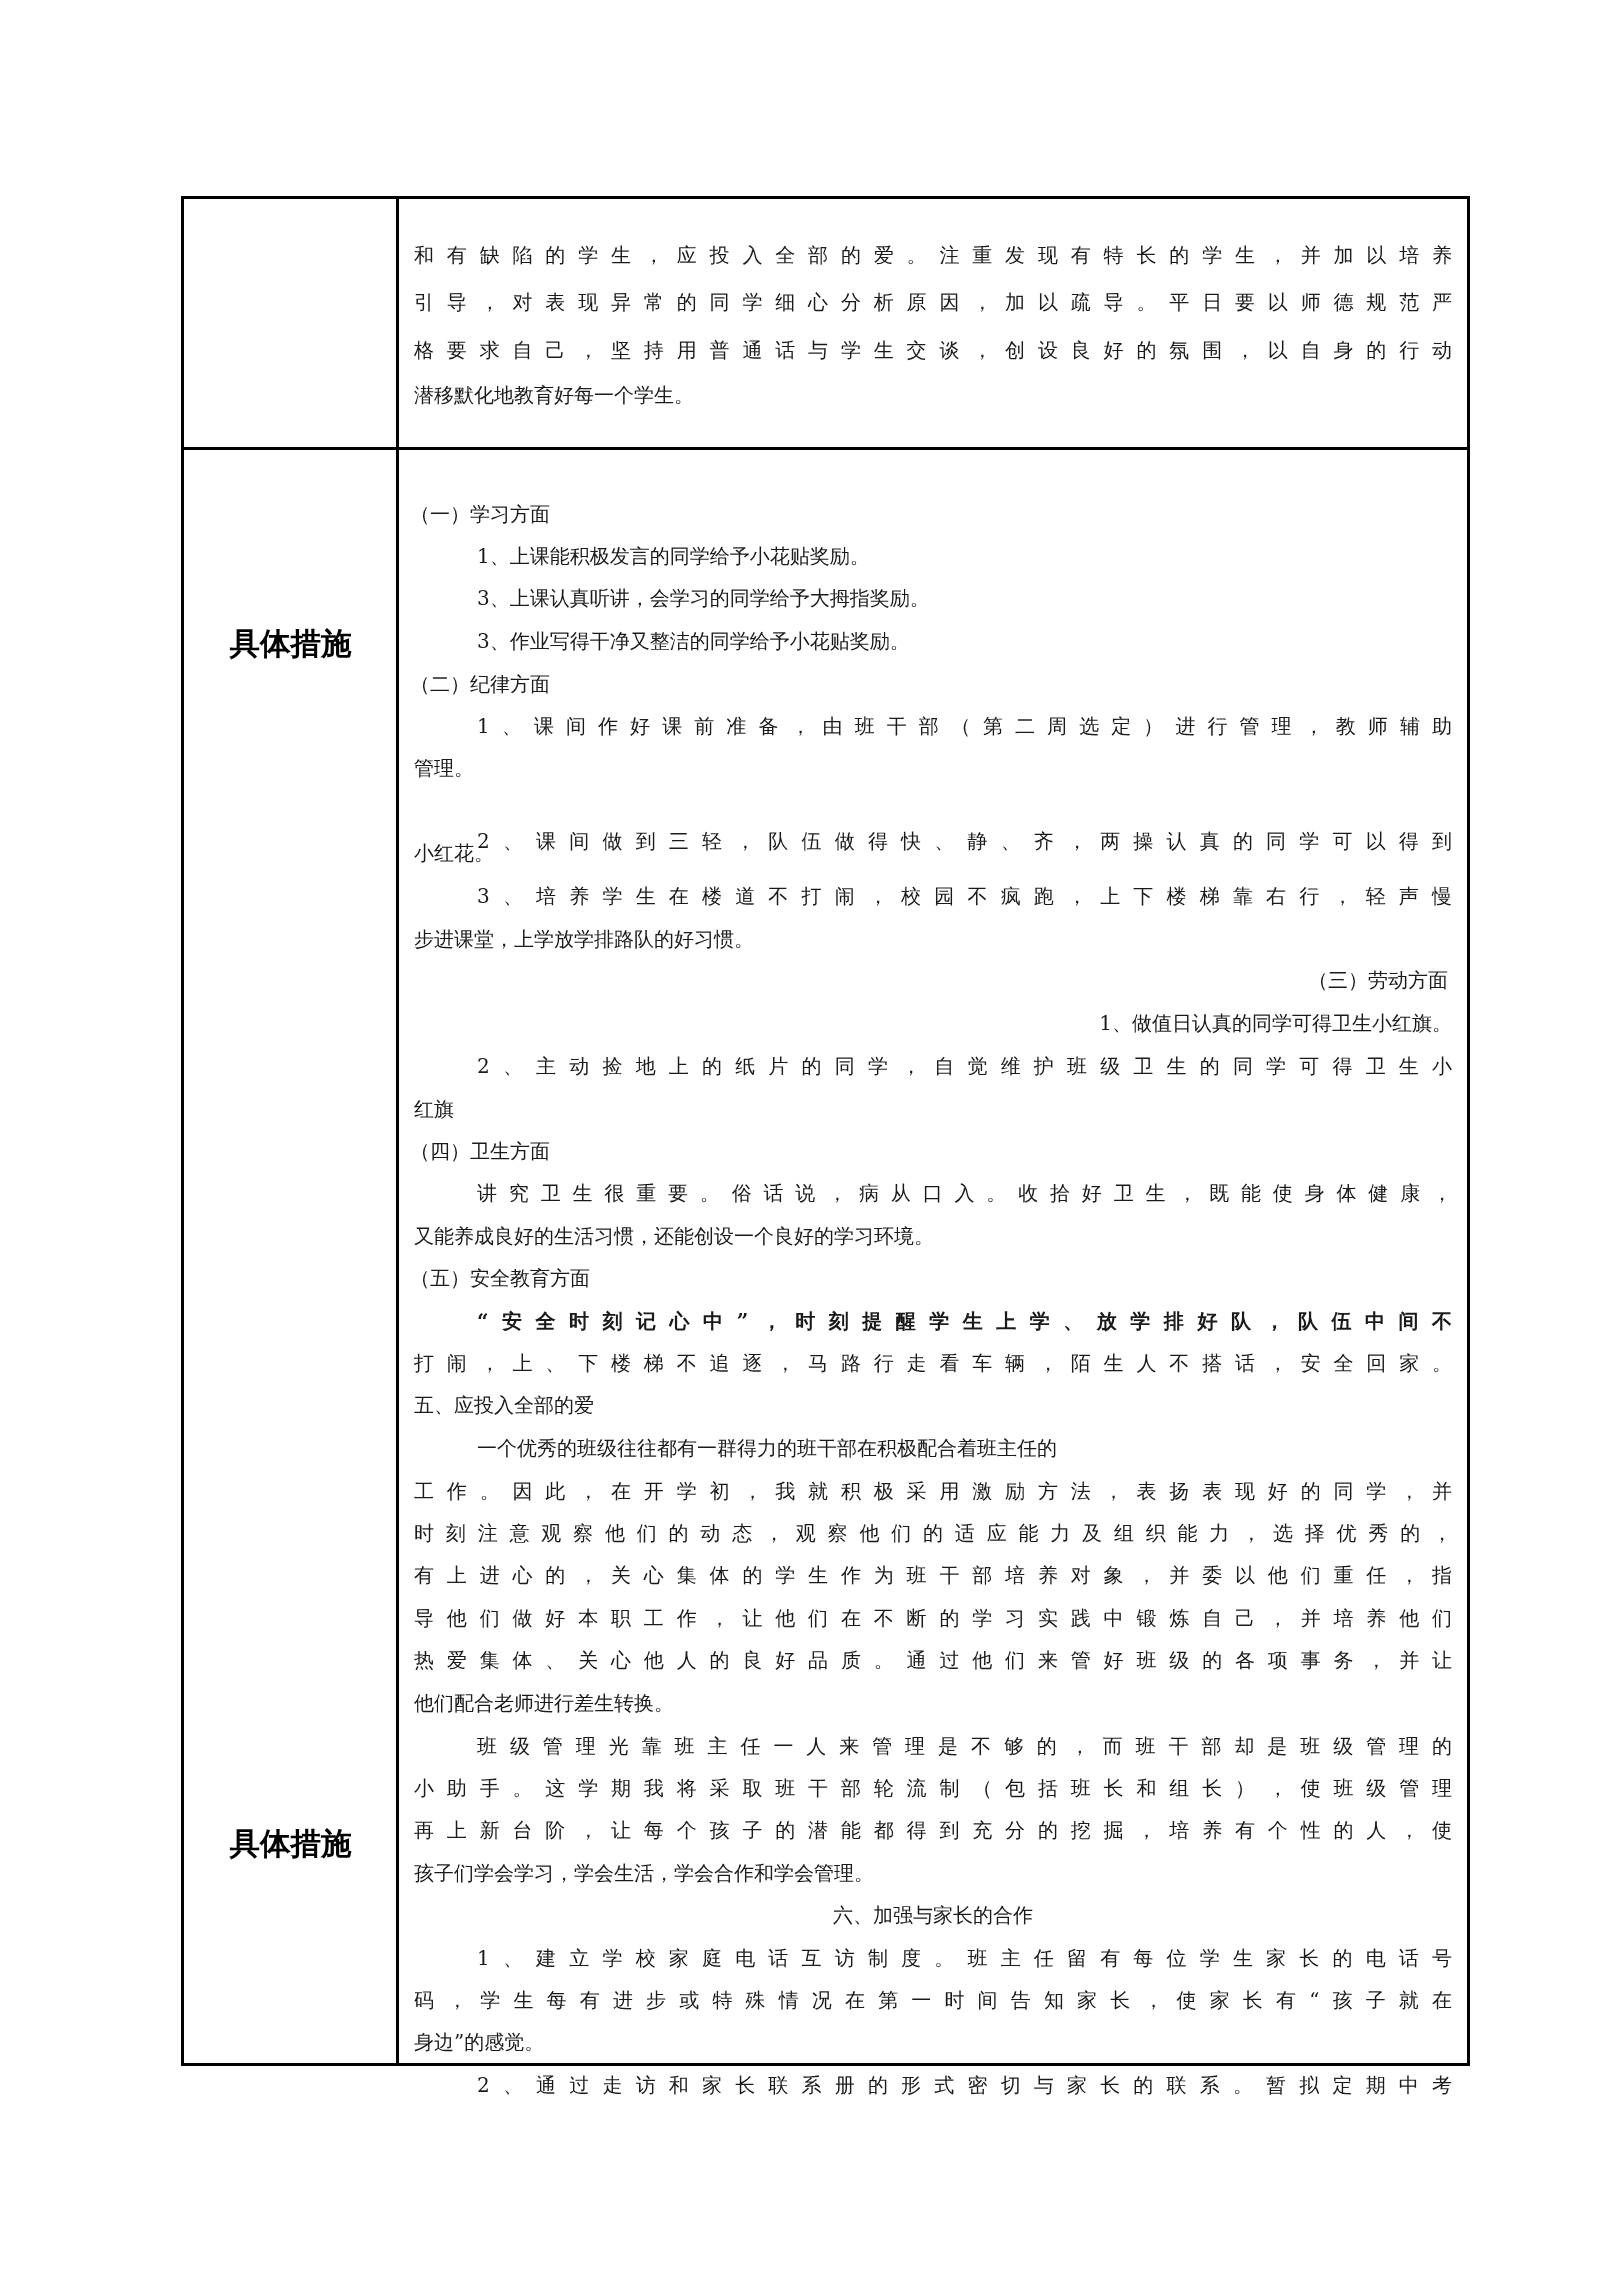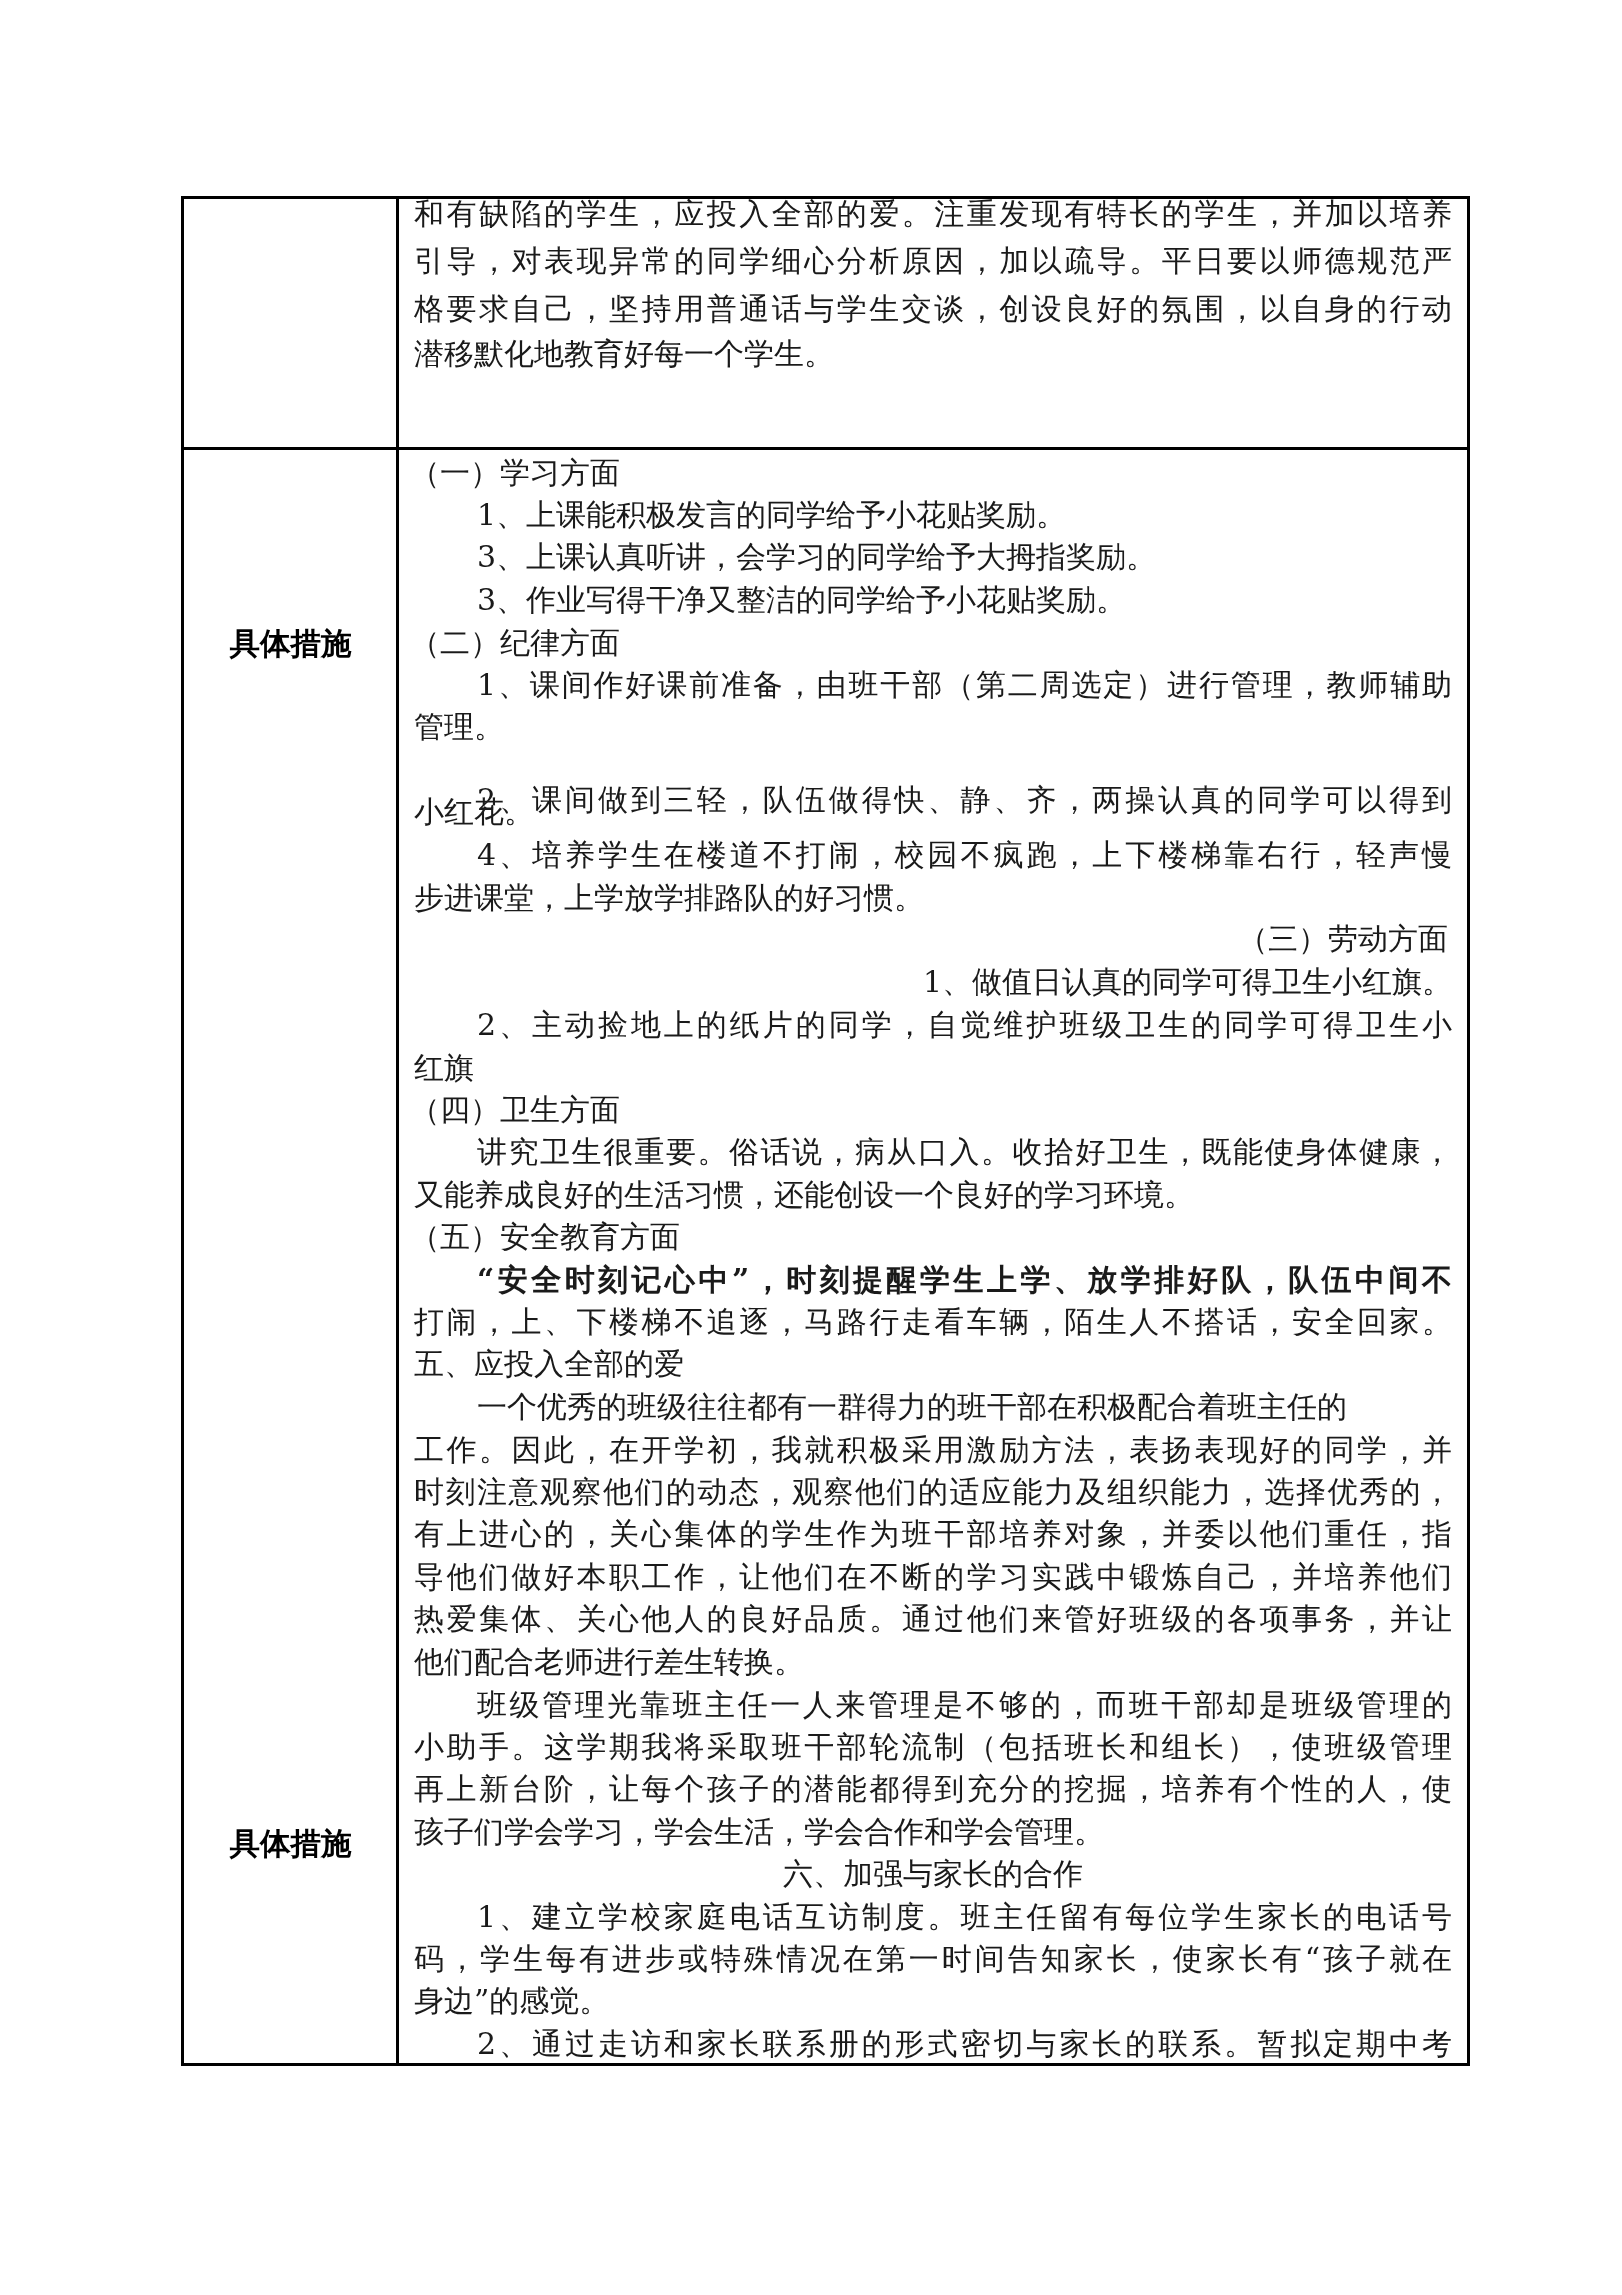--- a/index.html
+++ b/index.html
@@ -6,21 +6,21 @@
   body { width: 1623px; height: 2295px; position: relative; overflow: hidden;
          font-family: "DejaVu Serif", "Liberation Serif", serif; color: #1a1a1a; }
   .page { position: absolute; left: 0; top: 0; width: 1623px; height: 2295px; }
   .hline, .vline { position: absolute; background: #000; }
   .hline { height: 2.6px; }
   .vline { width: 2.6px; }
   .label { position: absolute; left: 184px; width: 213px; text-align: center;
            font-family: "DejaVu Sans", "Liberation Sans", sans-serif;
            font-weight: bold; font-size: 30.5px; line-height: 35px; height: 35px; color: #000; }
   .line { position: absolute; left: 414px; width: 1038px; height: 38px;
-          font-size: 30px; line-height: 38px; white-space: nowrap; overflow: visible; }
+          font-size: 20px; line-height: 38px; white-space: nowrap; overflow: visible; margin-top: 41px; }
   .line.full { text-align: justify; text-align-last: justify; }
   .line.indent2 { padding-left: 63px; width: 975px; }
   .line.heading { left: 410px; }
 </style>
 </head>
 <body>
 
 <div class="page">
 
   <div class="hline" style="left:182px; top:196px; width:1287px;"></div>
@@ -43,21 +43,21 @@
   <div id="row2">
       <div class="line heading" style="top: 454px;">（一）学习方面</div>
       <div class="line indent2" style="top: 496px;">1、上课能积极发言的同学给予小花贴奖励。</div>
       <div class="line indent2" style="top: 538px;">3、上课认真听讲，会学习的同学给予大拇指奖励。</div>
       <div class="line indent2" style="top: 581px;">3、作业写得干净又整洁的同学给予小花贴奖励。</div>
       <div class="line heading" style="top: 624px;">（二）纪律方面</div>
       <div class="line indent2 full" style="top: 666px;">1、课间作好课前准备，由班干部（第二周选定）进行管理，教师辅助</div>
       <div class="line" style="top: 708px;">管理。</div>
       <div class="line indent2 full" style="top: 781px;">2、课间做到三轻，队伍做得快、静、齐，两操认真的同学可以得到</div>
       <div class="line" style="top: 793px;">小红花。</div>
-      <div class="line indent2 full" style="top: 836px;">4、培养学生在楼道不打闹，校园不疯跑，上下楼梯靠右行，轻声慢</div>
+      <div class="line indent2 full" style="top: 836px;">3、培养学生在楼道不打闹，校园不疯跑，上下楼梯靠右行，轻声慢</div>
       <div class="line" style="top: 879px;">步进课堂，上学放学排路队的好习惯。</div>
       <div class="line heading" style="top: 920px; text-align: right;">（三）劳动方面</div>
       <div class="line indent2" style="top: 963px; text-align: right;">1、做值日认真的同学可得卫生小红旗。</div>
       <div class="line indent2 full" style="top: 1006px;">2、主动捡地上的纸片的同学，自觉维护班级卫生的同学可得卫生小</div>
       <div class="line" style="top: 1049px;">红旗</div>
       <div class="line heading" style="top: 1091px;">（四）卫生方面</div>
       <div class="line indent2 full" style="top: 1133px;">讲究卫生很重要。俗话说，病从口入。收拾好卫生，既能使身体健康，</div>
       <div class="line" style="top: 1176px;">又能养成良好的生活习惯，还能创设一个良好的学习环境。</div>
       <div class="line heading" style="top: 1218px;">（五）安全教育方面</div>
       <div class="line indent2 full" style="top: 1261px; font-weight: bold;">“安全时刻记心中”，时刻提醒学生上学、放学排好队，队伍中间不</div>

